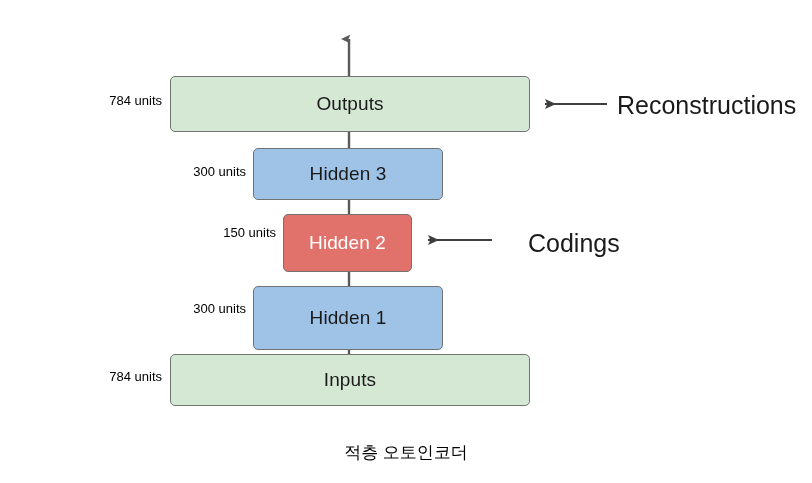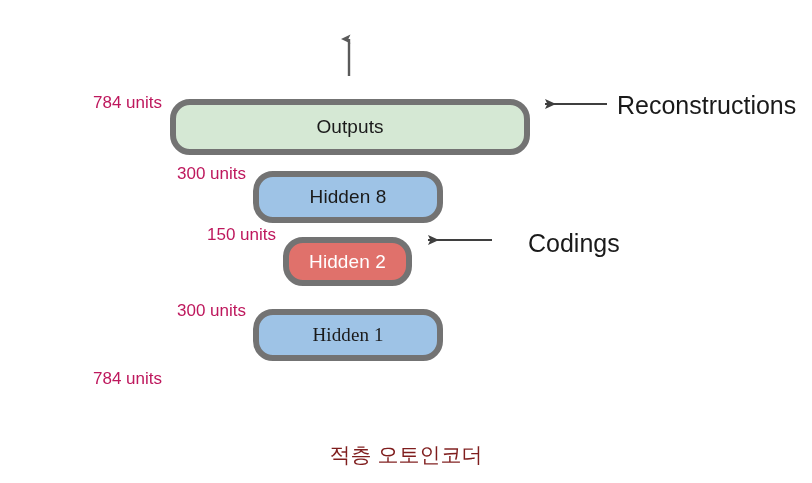--- a/index.html
+++ b/index.html
@@ -24,53 +24,52 @@
     position: absolute;
     left: 0;
     top: 0;
     width: 812px;
     height: 483px;
   }
   
   .layer-box {
     position: absolute;
     box-sizing: border-box;
-    border: 6px solid #737373;
-    border-radius: 20px;
+    border: 1px solid #737373;
+    border-radius: 5px;
     display: flex;
     align-items: center;
     justify-content: center;
     font-size: 19px;
     letter-spacing: 0.1px;
     z-index: 3;
-    margin-top: 23px;
   }
   .box-green {
     background: #d5e8d4;
     color: #1a1a1a;
   }
   .box-blue {
     background: #9ec3e6;
     color: #1a1a1a;
   }
   .box-red {
     background: #e0716b;
     color: #ffffff;
   }
   #box-outputs  { left: 170px; top: 76px;  width: 360px; height: 56px; }
   #box-hidden3  { left: 253px; top: 148px; width: 190px; height: 52px; }
-  #box-hidden2  { left: 283px; top: 214px; width: 129px; height: 49px; }
-  #box-hidden1  { left: 253px; top: 286px; width: 190px; height: 52px; font-family: Liberation Serif, serif; }
+  #box-hidden2  { left: 283px; top: 214px; width: 129px; height: 58px; }
+  #box-hidden1  { left: 253px; top: 286px; width: 190px; height: 64px; }
   #box-inputs   { left: 170px; top: 354px; width: 360px; height: 52px; }
 
   
   .unit-label {
     position: absolute;
-    font-size: 17px;
-    color: #be185d;
+    font-size: 13px;
+    color: #000000;
     text-align: right;
     white-space: nowrap;
     z-index: 4;
   }
   #units-outputs { right: 650px; top: 93px;  }
   #units-hidden3 { right: 566px; top: 164px; }
   #units-hidden2 { right: 536px; top: 225px; }
   #units-hidden1 { right: 566px; top: 301px; }
   #units-inputs  { right: 650px; top: 369px; }
 
@@ -95,22 +94,22 @@
     margin-left: 24px;
   }
 
   
   #caption {
     position: absolute;
     left: 0;
     top: 441px;
     width: 812px;
     text-align: center;
-    font-size: 21px;
-    color: #7f1d1d;
+    font-size: 17px;
+    color: #000000;
     z-index: 4;
   }
 </style>
 </head>
 <body>
 
 <div id="stage">
 
   <svg id="wires" viewBox="0 0 812 483">
     <defs>
@@ -134,31 +133,34 @@
       <line x1="607" y1="104" x2="545" y2="104" marker-end="url(#arrowleft)"></line>
       <line x1="492" y1="240" x2="428" y2="240" marker-end="url(#arrowleft)"></line>
     </g>
   </svg>
 
   <div class="layer-box box-green" id="box-outputs">
     <span>Outputs</span>
   </div>
 
   <div class="layer-box box-blue" id="box-hidden3">
-    <span>Hidden 8</span>
+    <span>Hidden 3</span>
   </div>
 
   <div class="layer-box box-red" id="box-hidden2">
     <span>Hidden 2</span>
   </div>
 
   <div class="layer-box box-blue" id="box-hidden1">
     <span>Hidden 1</span>
   </div>
 
+  <div class="layer-box box-green" id="box-inputs">
+    <span>Inputs</span>
+  </div>
 
   <div class="unit-label" id="units-outputs">784 units</div>
   <div class="unit-label" id="units-hidden3">300 units</div>
   <div class="unit-label" id="units-hidden2">150 units</div>
   <div class="unit-label" id="units-hidden1">300 units</div>
   <div class="unit-label" id="units-inputs">784 units</div>
 
   <div class="annotation" id="ann-reconstructions">
     <span>Reconstructions</span>
   </div>

